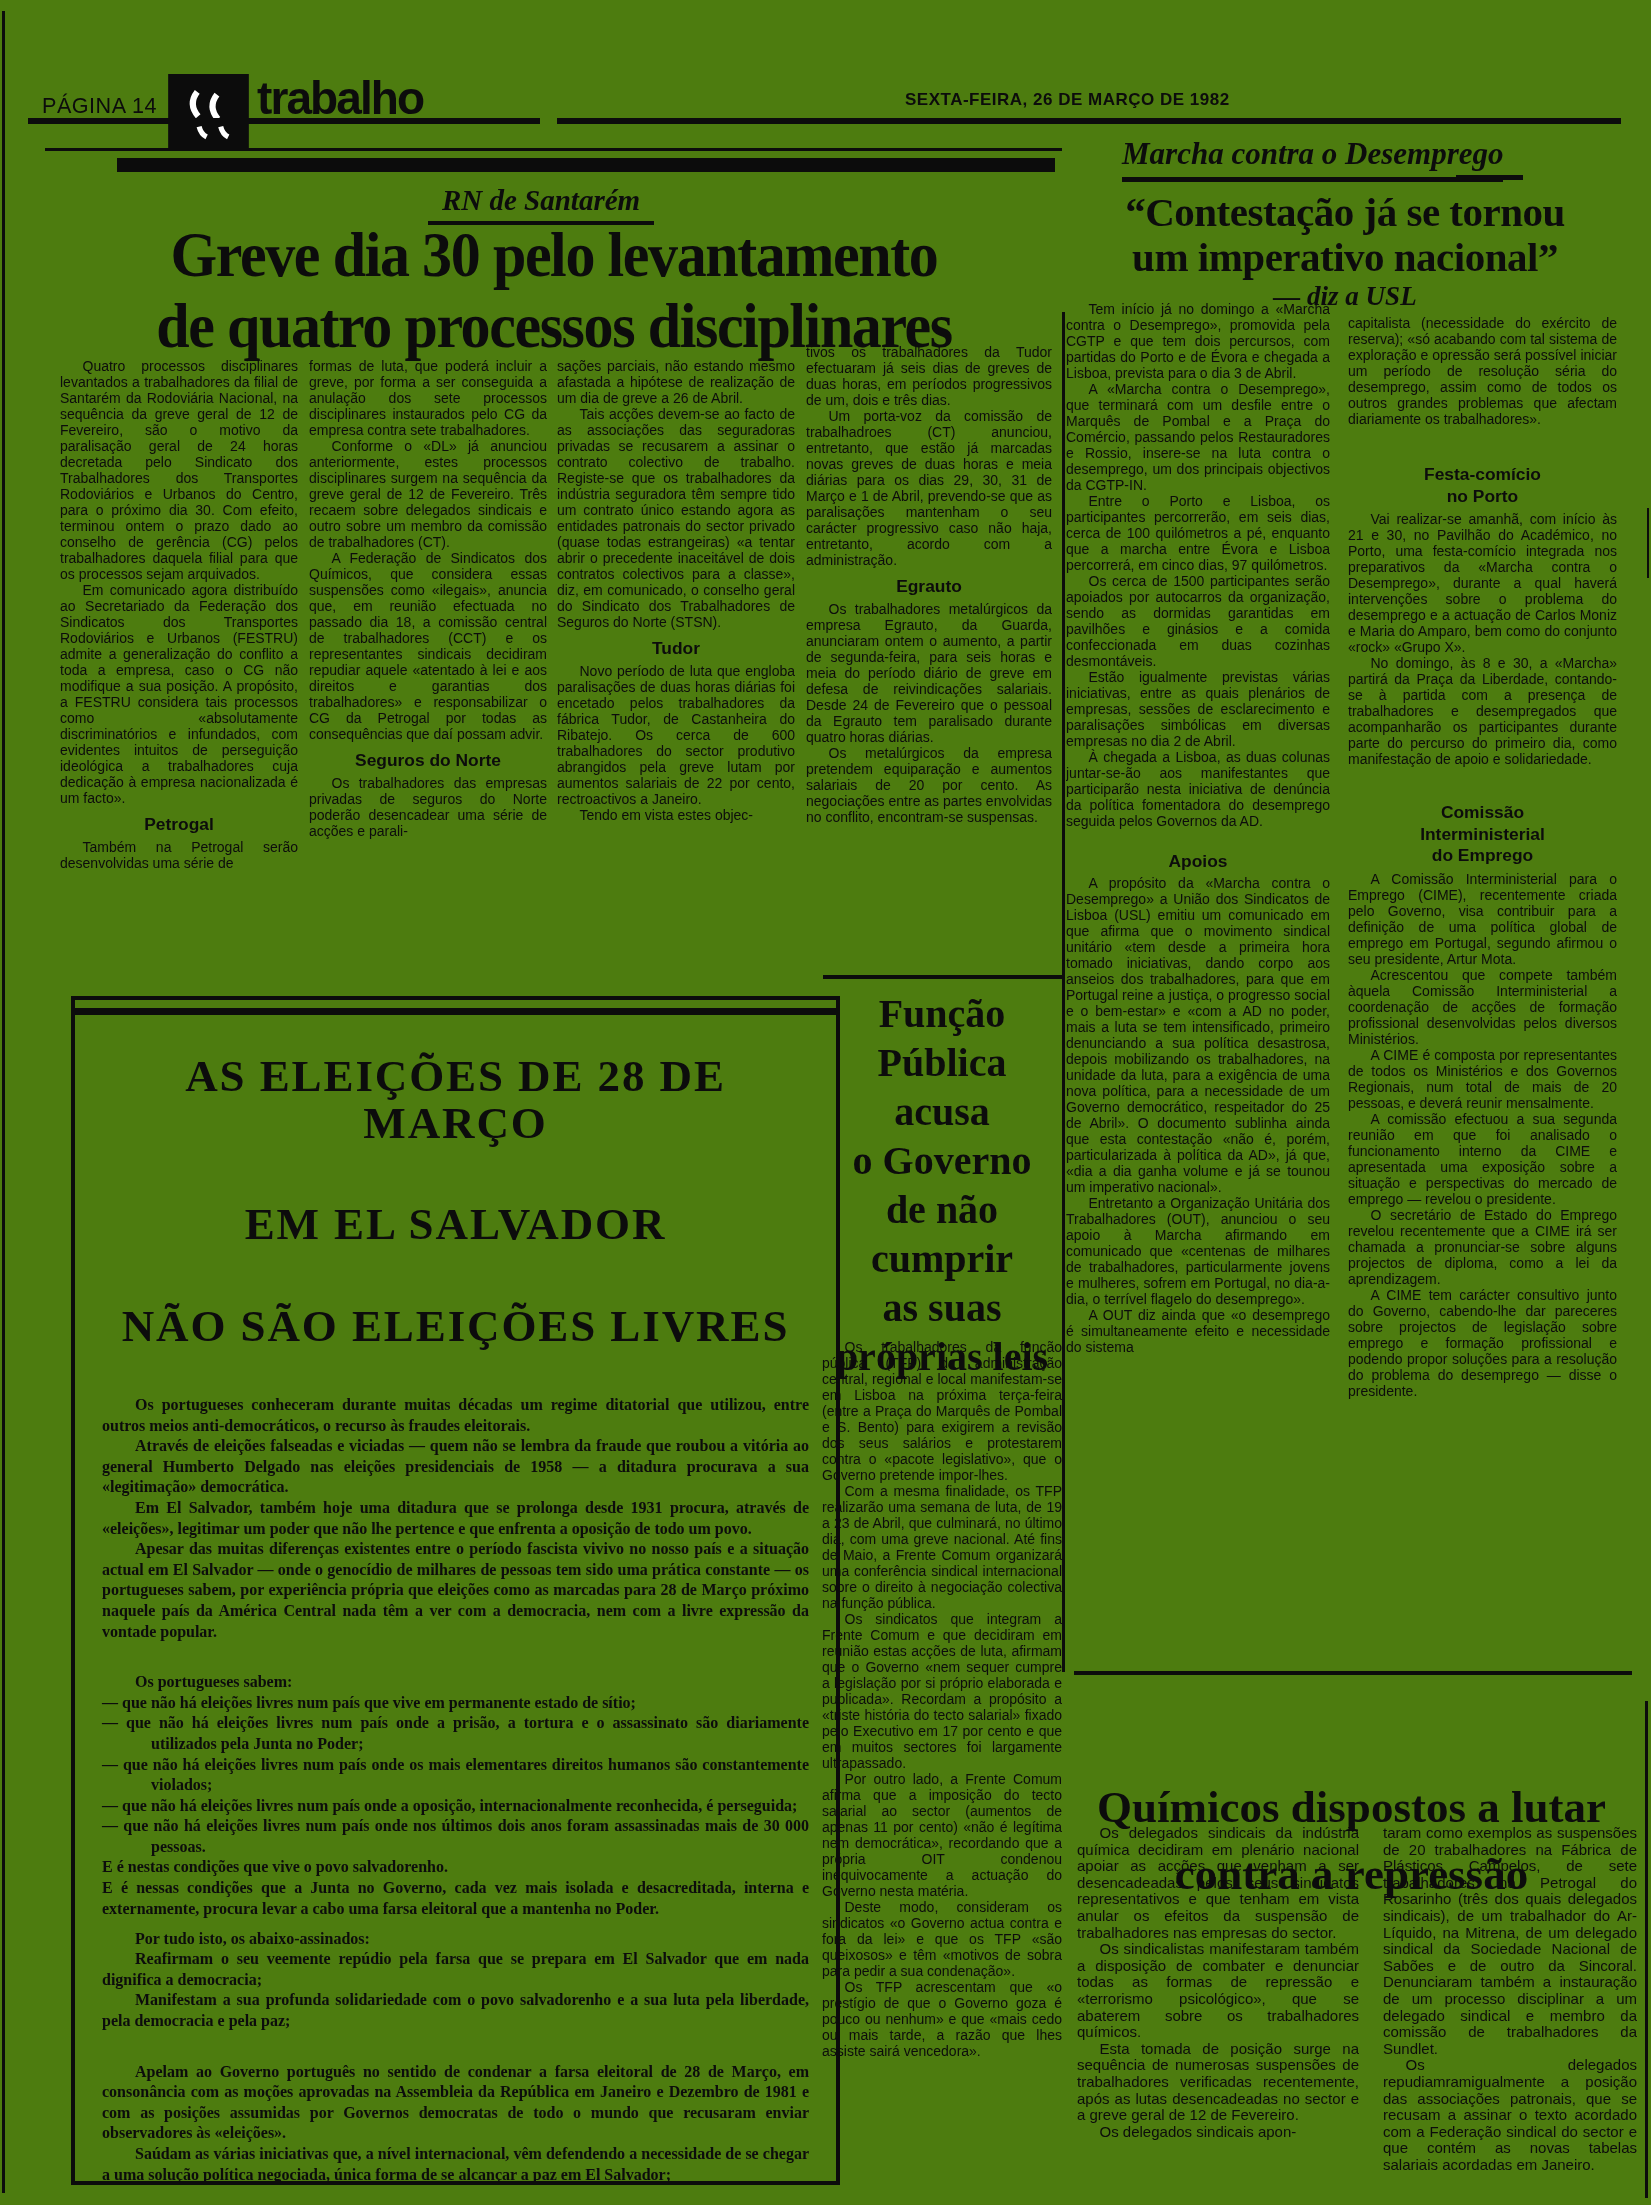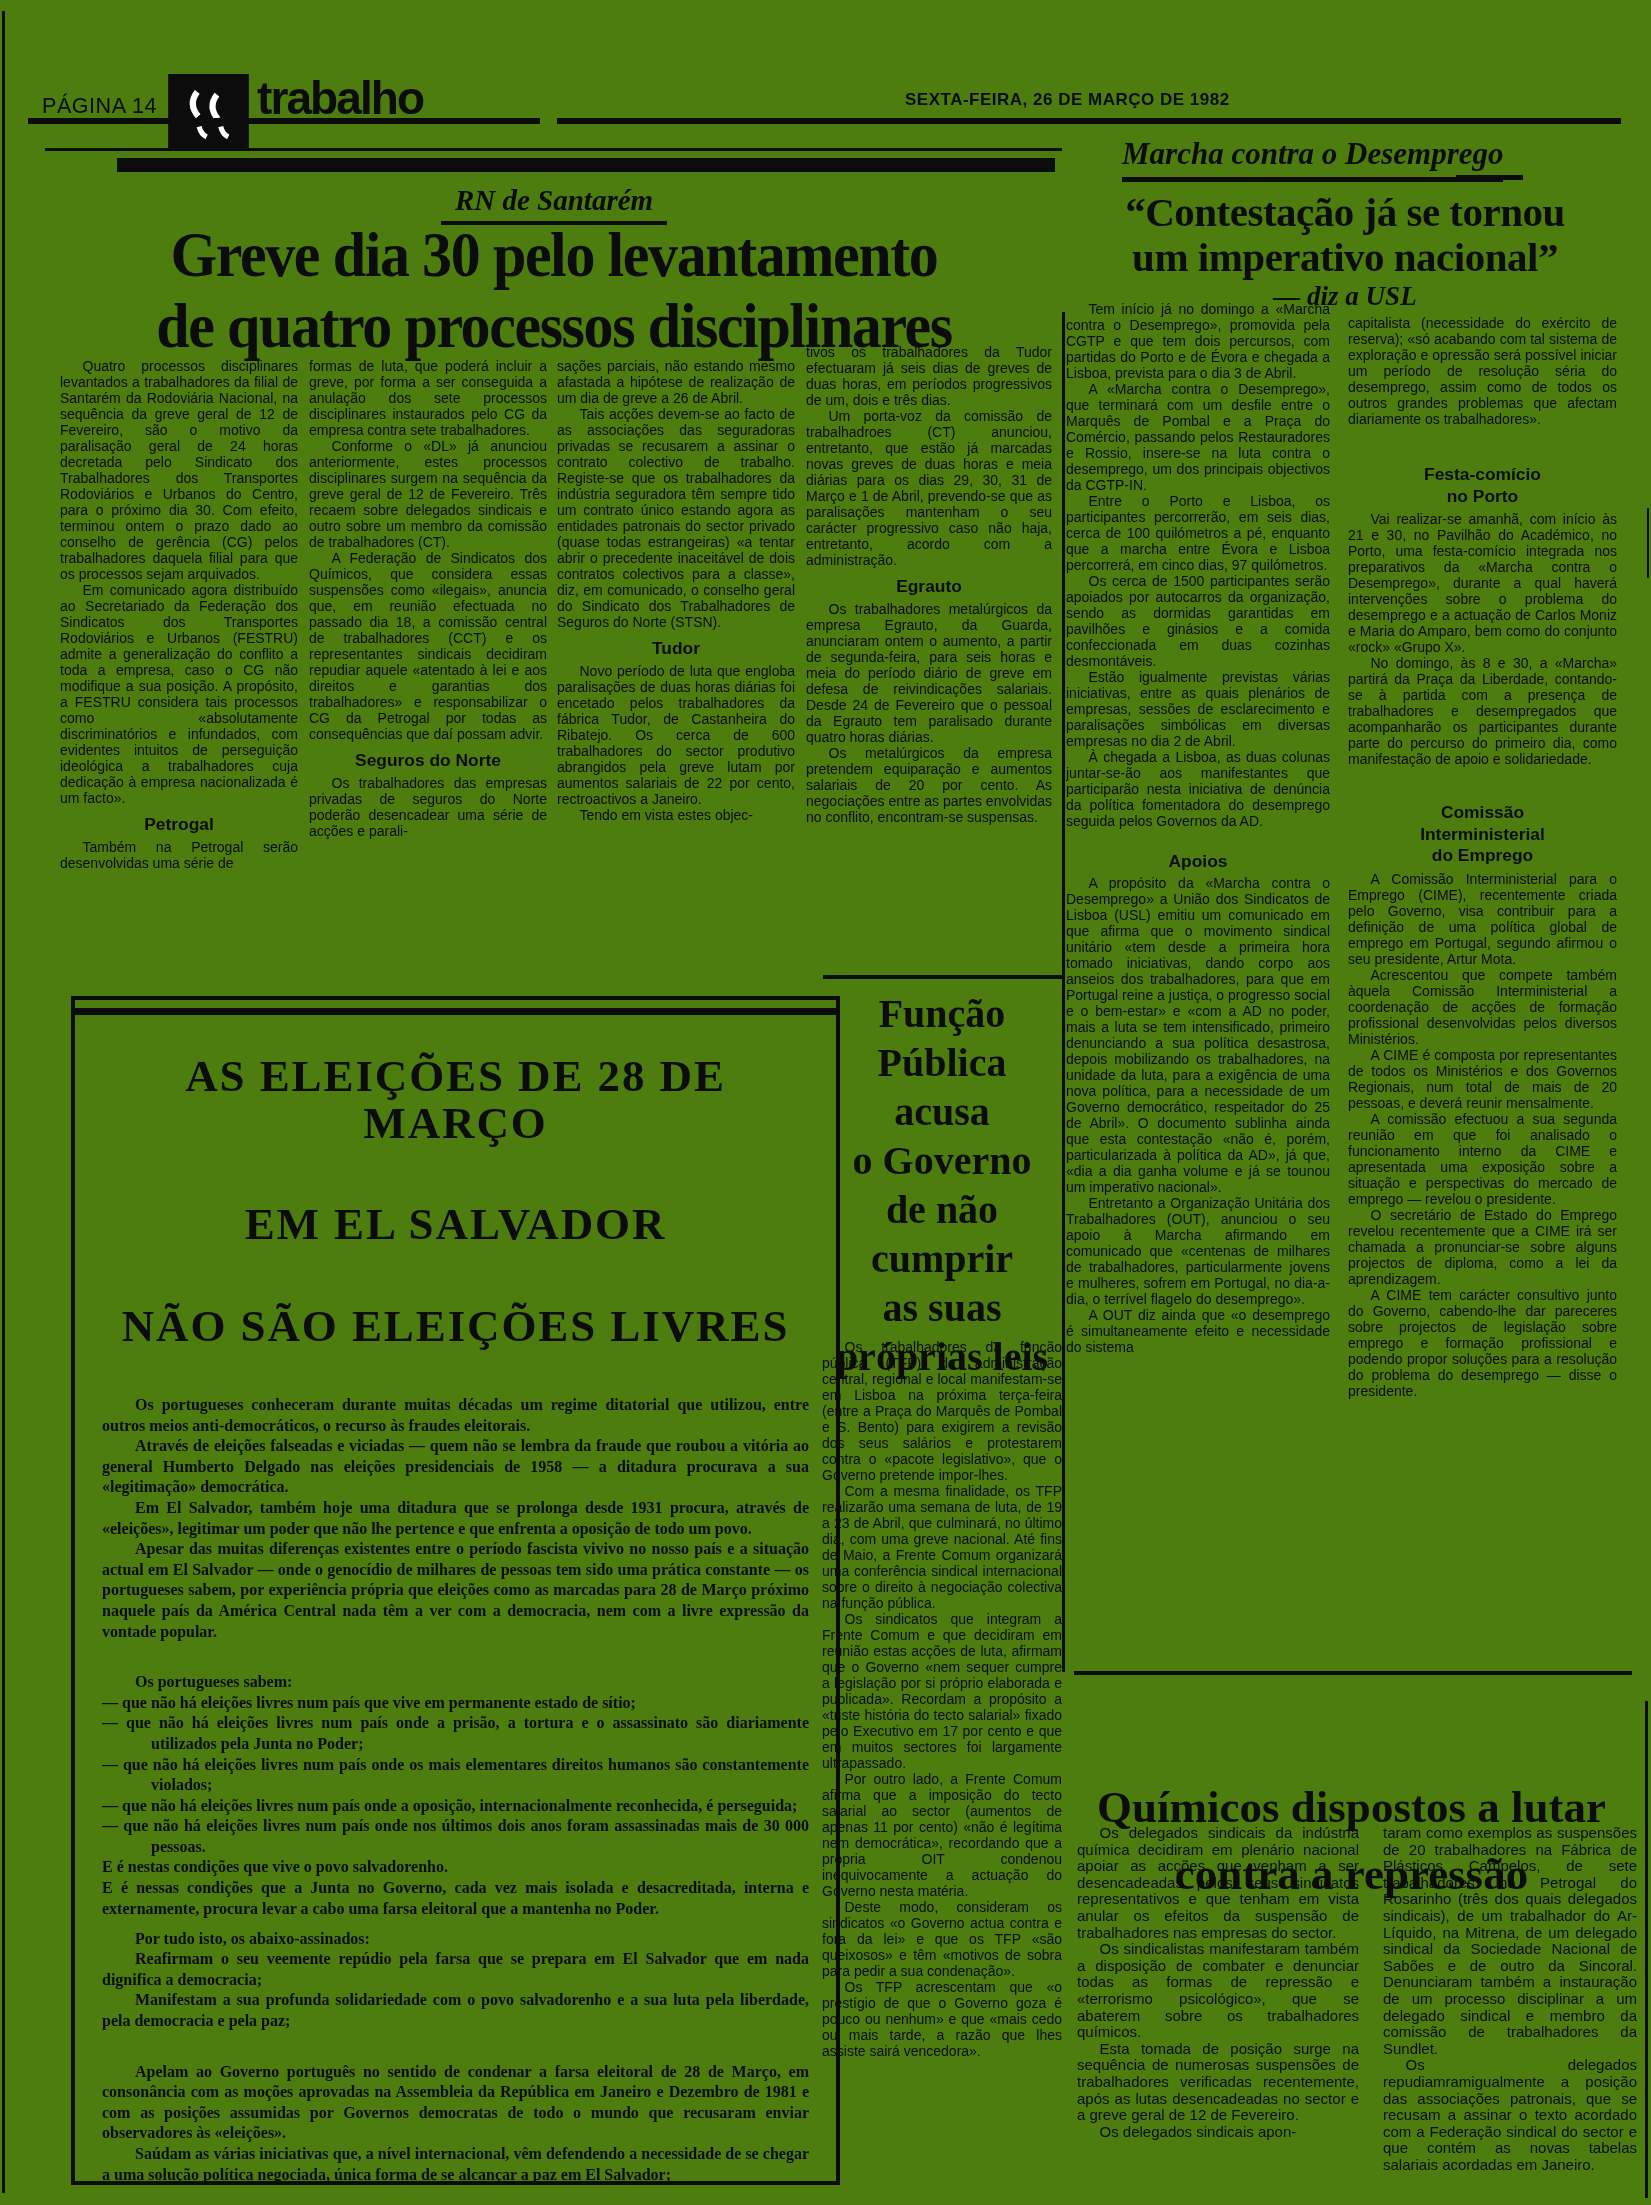--- a/index.html
+++ b/index.html
@@ -77,21 +77,21 @@
   <div class="abs masthead-title" style="left:257px;top:71px;">trabalho</div>
 
   <div class="rule" style="left:28px;top:118px;width:512px;height:5.6px;"></div>
   <div class="rule" style="left:557px;top:118px;width:1064px;height:5.6px;"></div>
 
   <div class="abs issue-date" style="left:905px;top:90px;">SEXTA-FEIRA, 26 DE MARÇO DE 1982</div>
 
   <div class="rule" style="left:45px;top:148px;width:1017px;height:3.3px;"></div>
   <div class="rule" style="left:117px;top:158px;width:938px;height:14px;"></div>
 
-  <div class="abs kicker-wrap" style="left:45px;top:184px;width:1018px;">
+  <div class="abs kicker-wrap" style="left:32px;top:184px;width:1018px;">
     <span class="kicker">RN de Santarém</span>
   </div>
   <div class="abs main-headline" style="left:45px;top:220px;width:1018px;">
     <div>Greve dia 30 pelo levantamento</div>
     <div>de quatro processos disciplinares</div>
   </div>
 
   <div class="body-col" style="left:60px;top:358px;width:238px;height:606px;">
     <p>Quatro processos disciplinares levantados a trabalhadores da filial de Santarém da Rodoviária Nacional, na sequência da greve geral de 12 de Fevereiro, são o motivo da paralisação geral de 24 horas decretada pelo Sindicato dos Trabalhadores dos Transportes Rodoviários e Urbanos do Centro, para o próximo dia 30. Com efeito, terminou ontem o prazo dado ao conselho de gerência (CG) pelos trabalhadores daquela filial para que os processos sejam arquivados.</p>
     <p>Em comunicado agora distribuído ao Secretariado da Federação dos Sindicatos dos Transportes Rodoviários e Urbanos (FESTRU) admite a generalização do conflito a toda a empresa, caso o CG não modifique a sua posição. A propósito, a FESTRU considera tais processos como «absolutamente discriminatórios e infundados, com evidentes intuitos de perseguição ideológica a trabalhadores cuja dedicação à empresa nacionalizada é um facto».</p>

